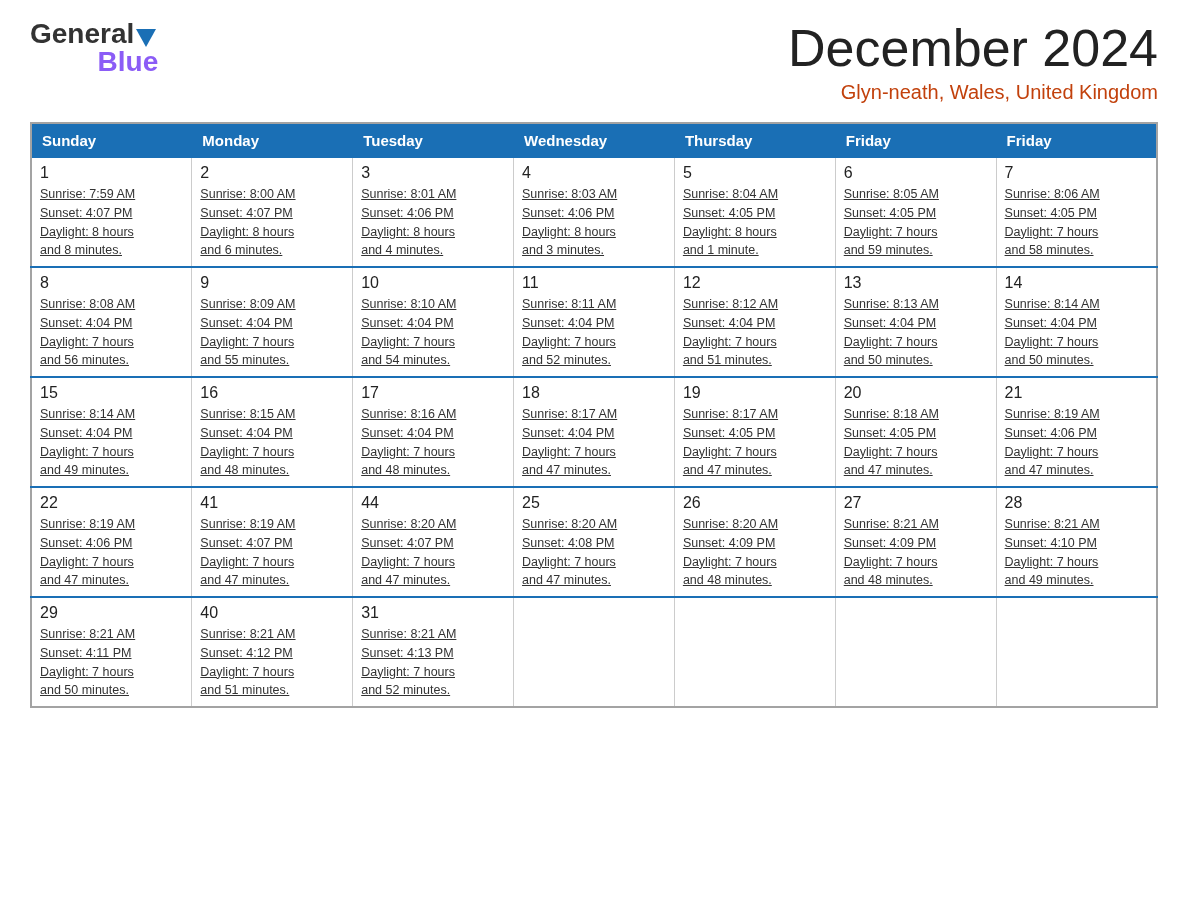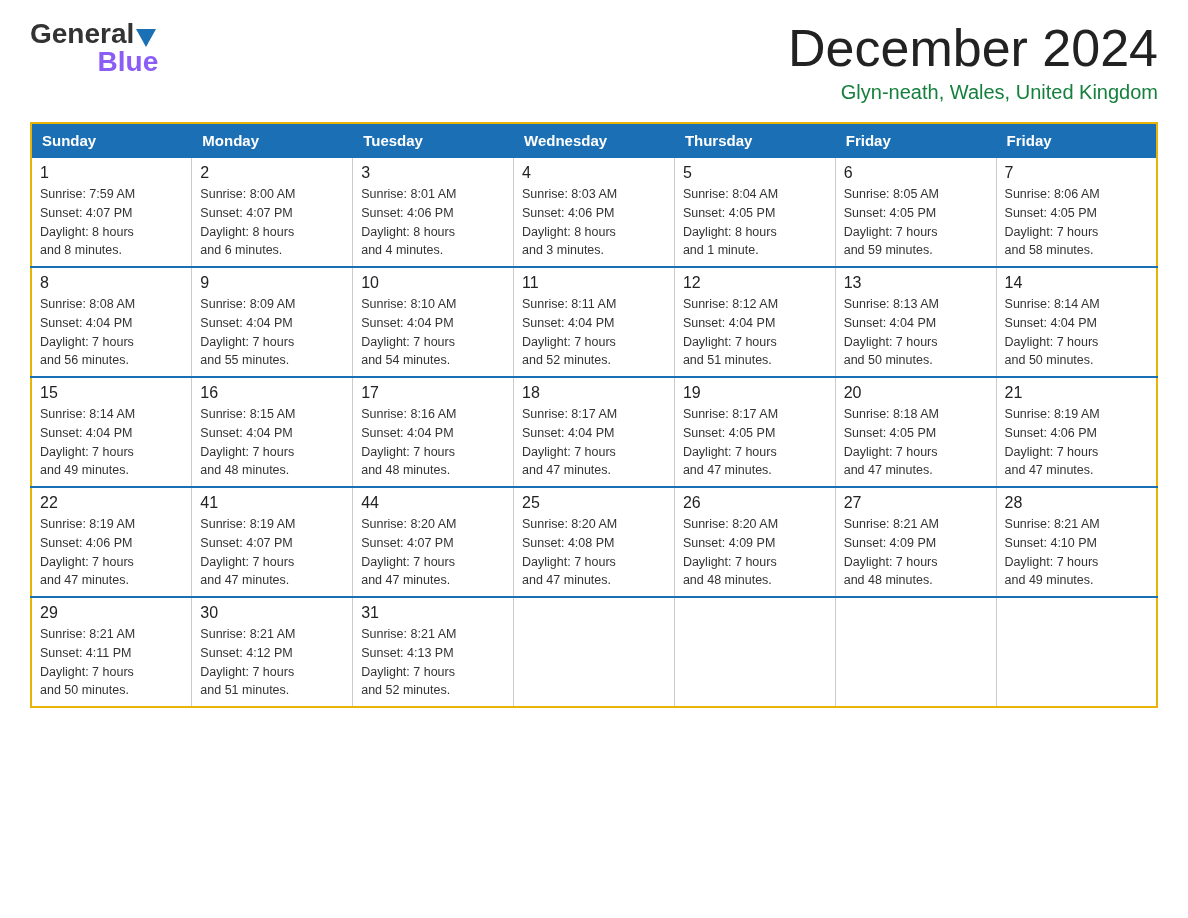--- a/index.html
+++ b/index.html
@@ -50,27 +50,27 @@
       text-align: right;
     }
     .month-title {
       font-size: 52px;
       font-weight: normal;
       color: #222;
       line-height: 1.1;
     }
     .location {
       font-size: 20px;
-      color: #15803d;
+      color: #c2410c;
       margin-top: 4px;
     }
     .calendar {
       width: 100%;
       border-collapse: collapse;
-      border: 2px solid #eab308;
+      border: 2px solid #a3a3a3;
     }
     .calendar th {
       background-color: #1a6fb5;
       color: #fff;
       font-size: 15px;
       font-weight: bold;
       padding: 8px 10px;
       text-align: left;
       border: 1px solid #1a6fb5;
     }
@@ -87,20 +87,21 @@
       font-size: 16px;
       font-weight: normal;
       color: #222;
       display: block;
       margin-bottom: 3px;
     }
     .day-info {
       font-size: 12.5px;
       line-height: 1.5;
       color: #333;
+      text-decoration: underline;
     }
     .empty-cell {
       background: #fff;
     }
     tr:not(:last-child) td {
       border-bottom: 2px solid #1a6fb5;
     }
   </style>
 </head>
 <body>
@@ -338,21 +339,21 @@
       </tr>
       <tr>
         <td>
           <span class="day-number">29</span>
           <div class="day-info" style="white-space: pre-line;">Sunrise: 8:21 AM
 Sunset: 4:11 PM
 Daylight: 7 hours
 and 50 minutes.</div>
         </td>
         <td>
-          <span class="day-number">30</span>
+          <span class="day-number">40</span>
           <div class="day-info" style="white-space: pre-line;">Sunrise: 8:21 AM
 Sunset: 4:12 PM
 Daylight: 7 hours
 and 51 minutes.</div>
         </td>
         <td>
           <span class="day-number">31</span>
           <div class="day-info" style="white-space: pre-line;">Sunrise: 8:21 AM
 Sunset: 4:13 PM
 Daylight: 7 hours

